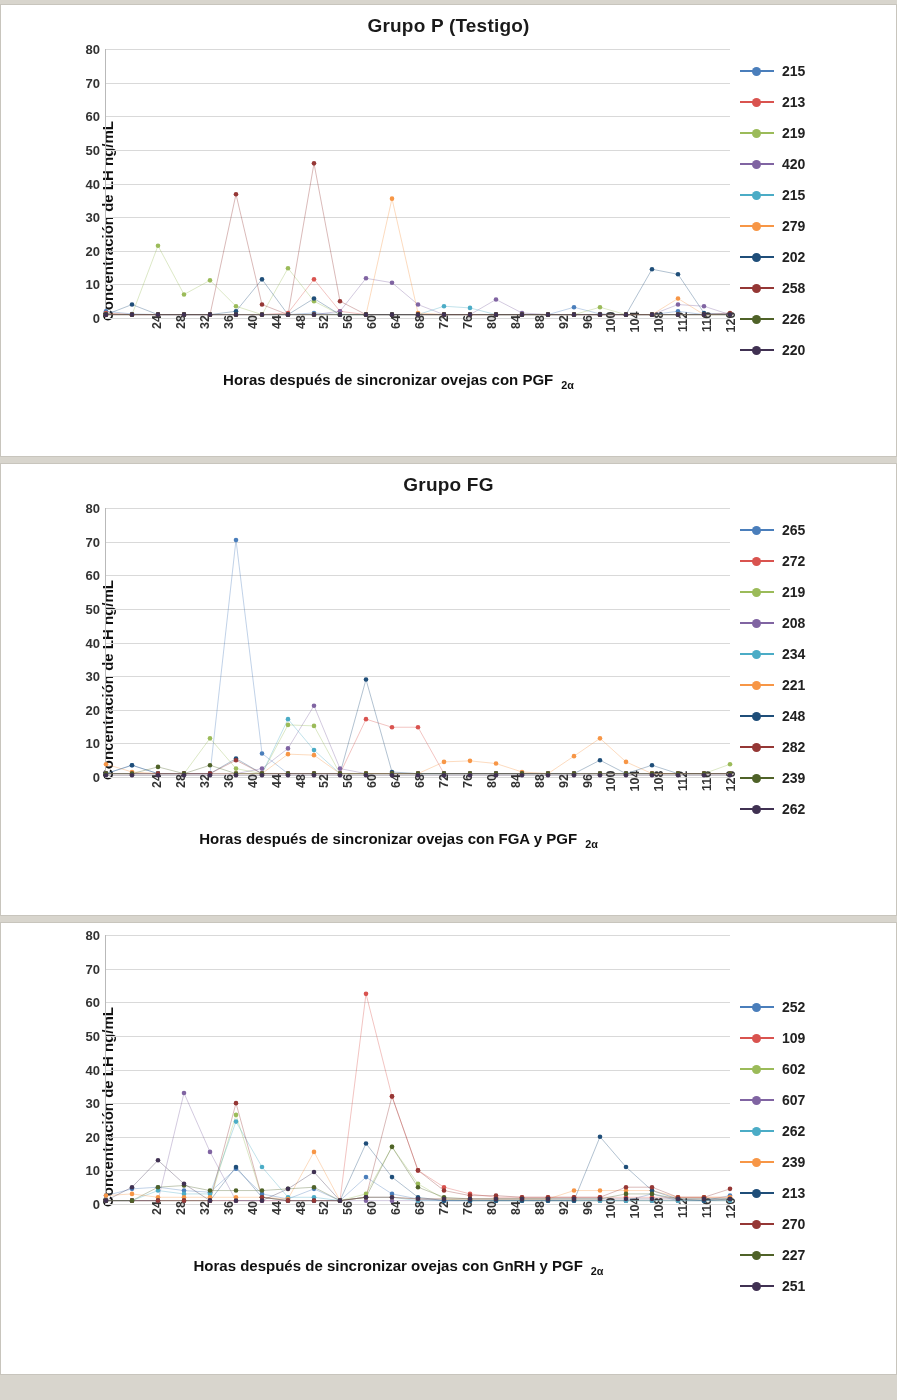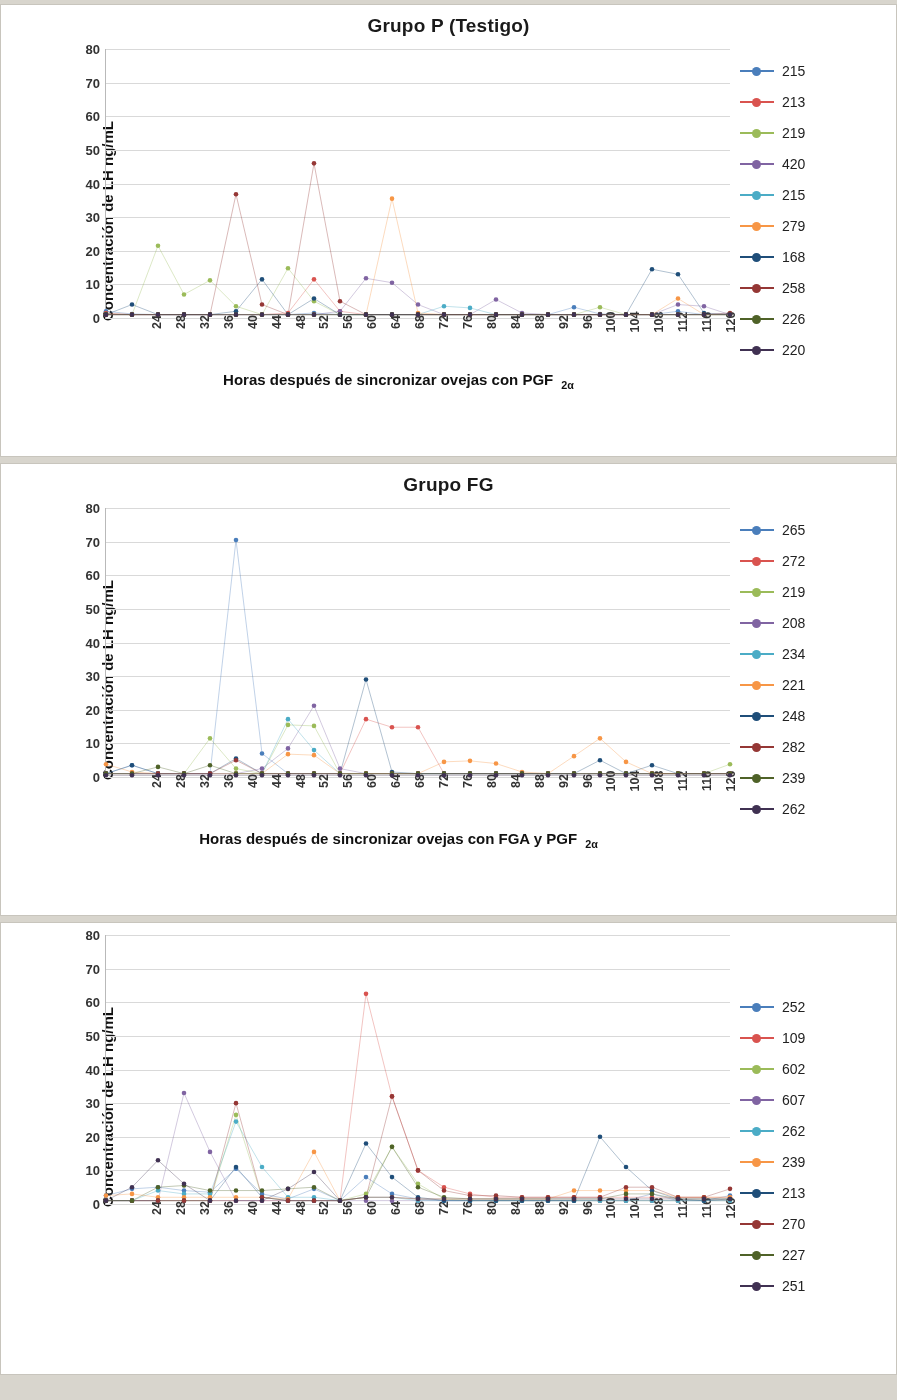--- a/index.html
+++ b/index.html
@@ -15,21 +15,21 @@
   .ytick{position:absolute;right:calc(100% + 6px);transform:translateY(-50%);font-size:13px;font-weight:bold;color:#333;white-space:nowrap;}
   .xtick{position:absolute;top:4px;transform:translateX(-50%) rotate(-90deg);transform-origin:top center;font-size:12.5px;font-weight:bold;color:#333;white-space:nowrap;}
   .xaxis-labels{position:absolute;left:44px;right:6px;top:100%;height:50px;}
   .xtitle{position:absolute;left:60px;right:160px;bottom:14px;text-align:center;font-weight:bold;font-size:15px;color:#111;}
   .legend{position:absolute;right:8px;top:18px;width:148px;display:flex;flex-direction:column;}
   .legend.shift{top:68px;}
   .legend-item{display:flex;align-items:center;height:31px;}
   .legend-swatch{width:34px;height:14px;position:relative;flex:0 0 34px;}
   .legend-swatch .ln{position:absolute;left:0;right:0;top:6px;height:2.5px;}
   .legend-swatch .dt{position:absolute;left:12px;top:3px;width:9px;height:9px;border-radius:50%;}
-  .legend-label{font-size:14px;font-weight:normal;color:#222;padding-left:8px;}
+  .legend-label{font-size:14px;font-weight:bold;color:#222;padding-left:8px;}
   svg.series{position:absolute;left:0;top:0;width:100%;height:100%;overflow:visible;}
   .sub{font-size:0.72em;vertical-align:sub;margin-left:8px;}
 </style>
 </head>
 <body>
 
 <div class="page">
 
   <div class="panel">
     <div class="title">Grupo P (Testigo)</div>
@@ -392,21 +392,21 @@
               <span class="ln" style="background: rgb(247, 150, 70);"></span>
               <span class="dt" style="background: rgb(247, 150, 70);"></span>
             </span>
             <span class="legend-label">279</span>
           </div>
           <div class="legend-item">
             <span class="legend-swatch">
               <span class="ln" style="background: rgb(31, 78, 121);"></span>
               <span class="dt" style="background: rgb(31, 78, 121);"></span>
             </span>
-            <span class="legend-label">168</span>
+            <span class="legend-label">202</span>
           </div>
           <div class="legend-item">
             <span class="legend-swatch">
               <span class="ln" style="background: rgb(149, 55, 53);"></span>
               <span class="dt" style="background: rgb(149, 55, 53);"></span>
             </span>
             <span class="legend-label">258</span>
           </div>
           <div class="legend-item">
             <span class="legend-swatch">
@@ -1130,20 +1130,23 @@
               <circle cx="468.00" cy="263.96" r="2.3" fill="#403152"></circle>
               <circle cx="494.00" cy="263.96" r="2.3" fill="#403152"></circle>
               <circle cx="520.00" cy="263.96" r="2.3" fill="#403152"></circle>
               <circle cx="546.00" cy="263.96" r="2.3" fill="#403152"></circle>
               <circle cx="572.00" cy="263.96" r="2.3" fill="#403152"></circle>
               <circle cx="598.00" cy="263.96" r="2.3" fill="#403152"></circle>
               <circle cx="624.00" cy="263.96" r="2.3" fill="#403152"></circle>
             </svg>
           </div>
       </div>
+      <div class="xtitle">
+        <span>Horas después de sincronizar ovejas con GnRH y PGF</span><span class="sub">2α</span>
+      </div>
       <div class="legend shift" id="legend2">
           <div class="legend-item">
             <span class="legend-swatch">
               <span class="ln" style="background: rgb(74, 126, 187);"></span>
               <span class="dt" style="background: rgb(74, 126, 187);"></span>
             </span>
             <span class="legend-label">252</span>
           </div>
           <div class="legend-item">
             <span class="legend-swatch">

